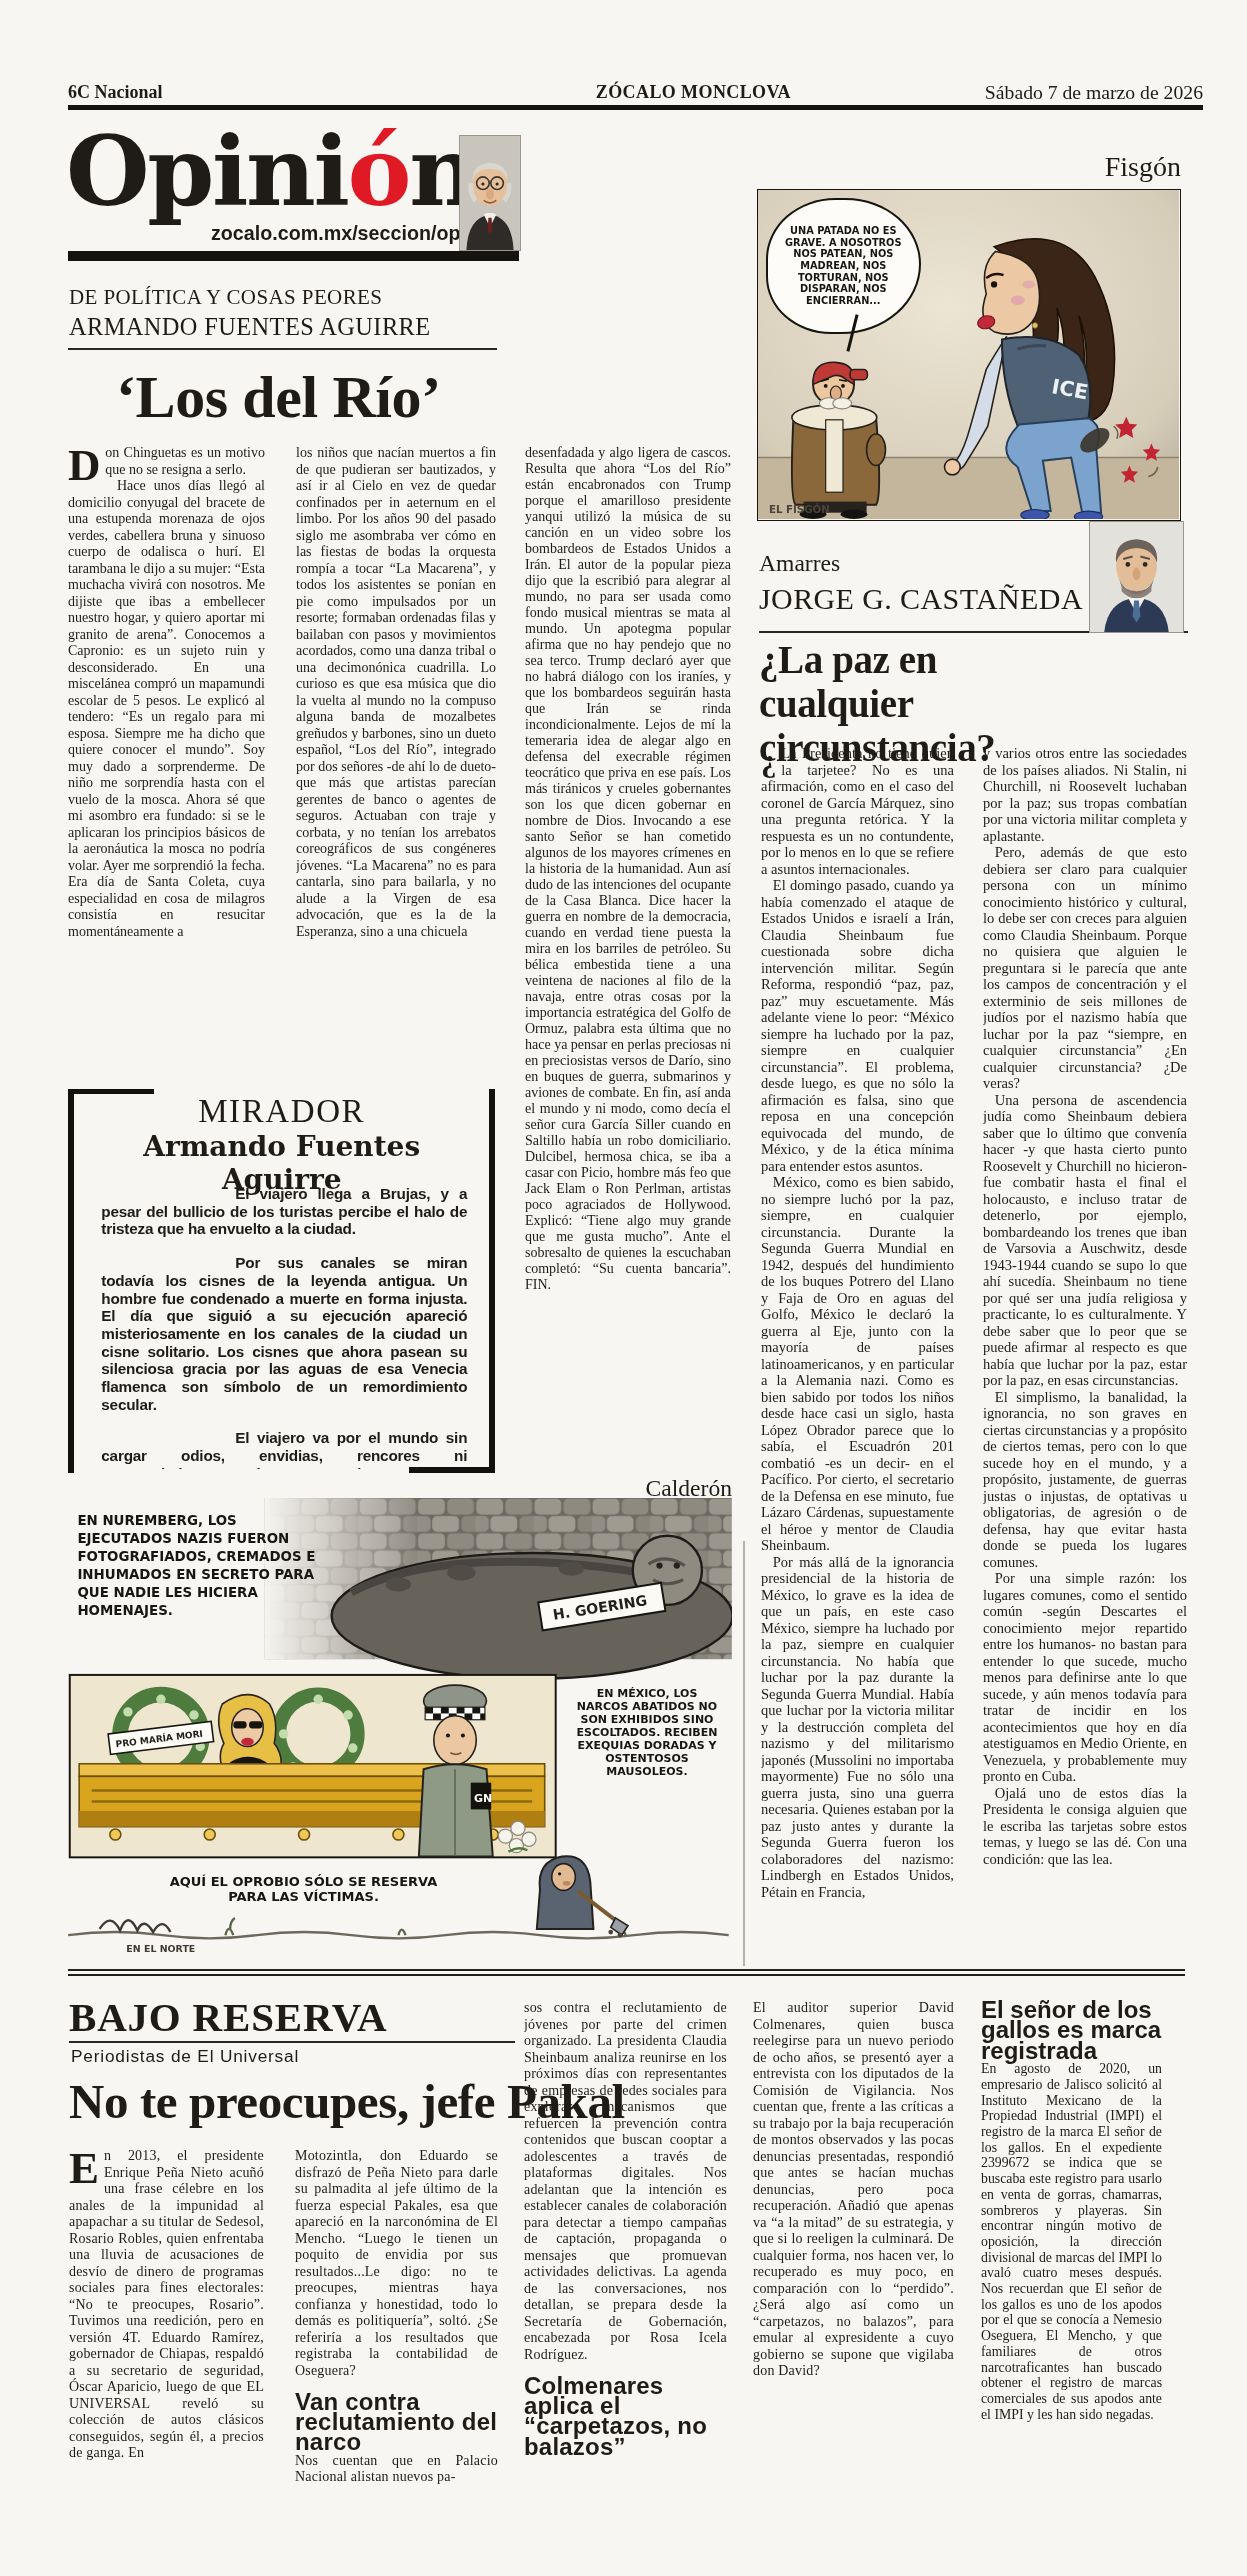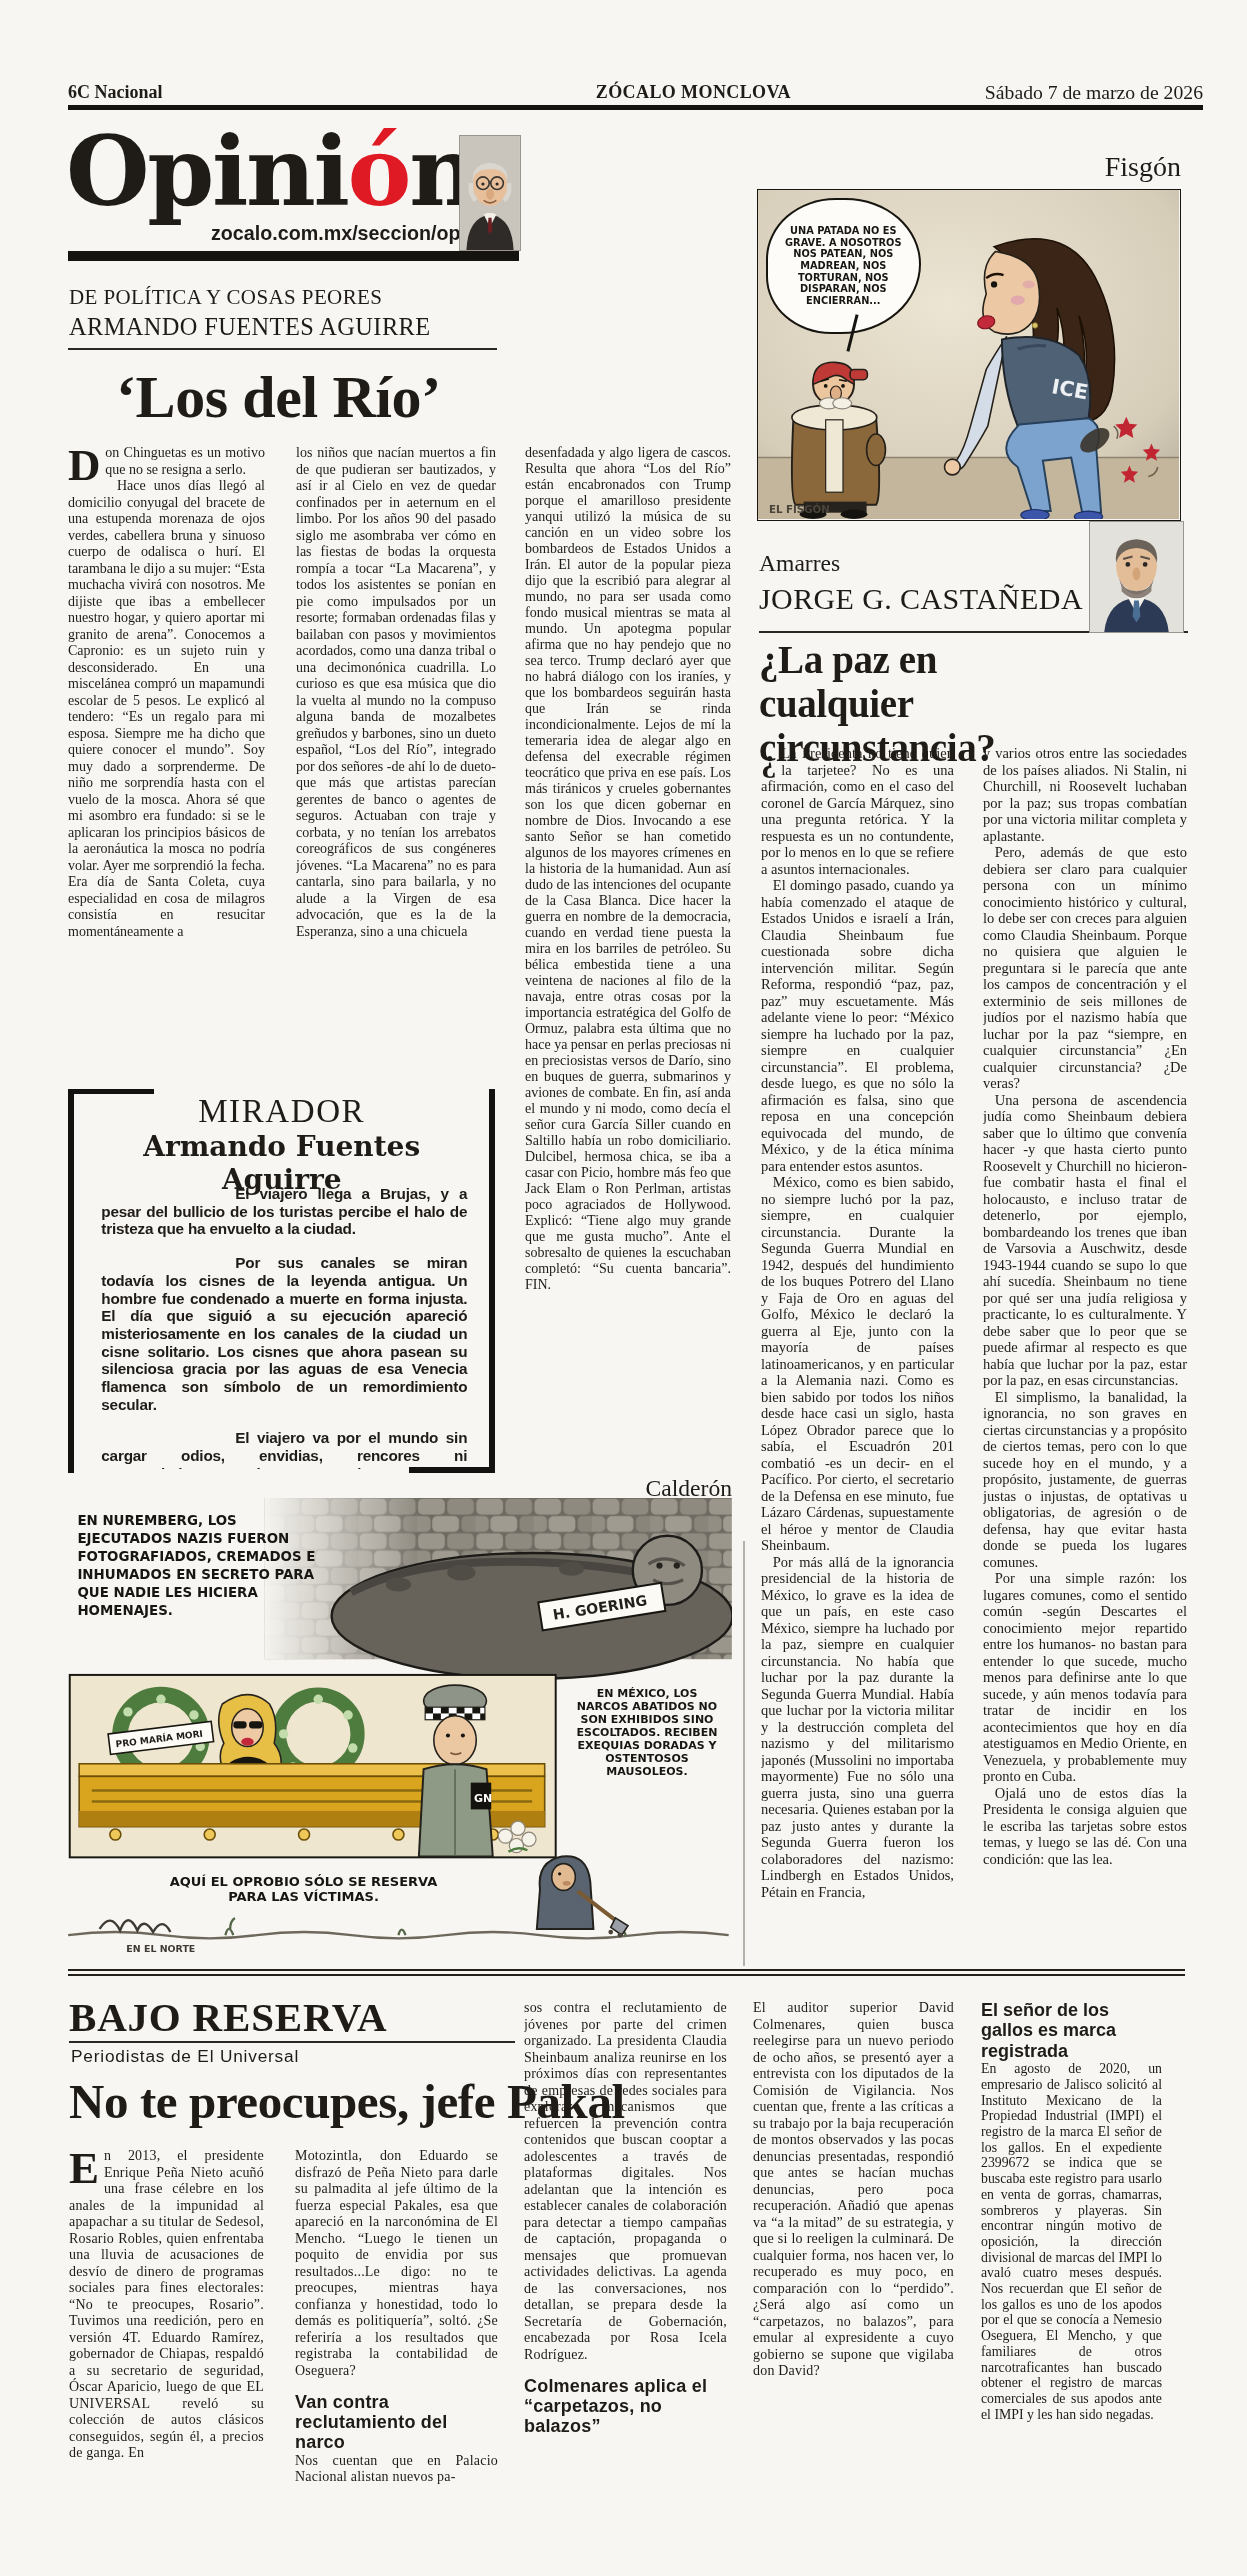--- a/index.html
+++ b/index.html
@@ -12,21 +12,21 @@
   .ind{text-indent:11.8px;}
   .dropcap{float:left;font-weight:bold;font-size:45px;line-height:37px;padding:2.4px 4.7px 0 0;}
   .qcap{float:left;font-weight:bold;font-size:31px;line-height:31px;padding:0 4.7px 0 0;}
   .kicker{font-size:21px;letter-spacing:0.4px;text-align:center;}
   .authorline{font-size:24.4px;letter-spacing:0.4px;}
   .headline{font-weight:bold;letter-spacing:-0.4px;}
   .sans{font-family:"Liberation Sans","DejaVu Sans",sans-serif;}
   .comic{font-family:"DejaVu Sans",sans-serif;font-weight:bold;text-transform:uppercase;
          color:#181613;line-height:1.18;text-align:center;}
   .subhead{font-family:"Liberation Sans","DejaVu Sans",sans-serif;font-weight:bold;
-           font-size:18px;line-height:20.4px;text-align:left;text-indent:0;}
+           font-size:24px;line-height:20.4px;text-align:left;text-indent:0;}
   .mirabody{font-family:"Liberation Sans","DejaVu Sans",sans-serif;font-size:15.3px;
             line-height:17.7px;font-weight:600;letter-spacing:-0.2px;text-align:justify;}
   .mirabody p{margin:16px;text-indent:134px;}
   .photo{border:0.8px solid #9a968e;overflow:hidden;background:#ddd;}
   .bubble{background:#fdfcf8;border:2.4px solid #17150f;border-radius:48% 52% 55% 45%;
           display:flex;align-items:center;justify-content:center;padding:7.9px 9.4px;}
 </style>
 </head>
 <body>
 

